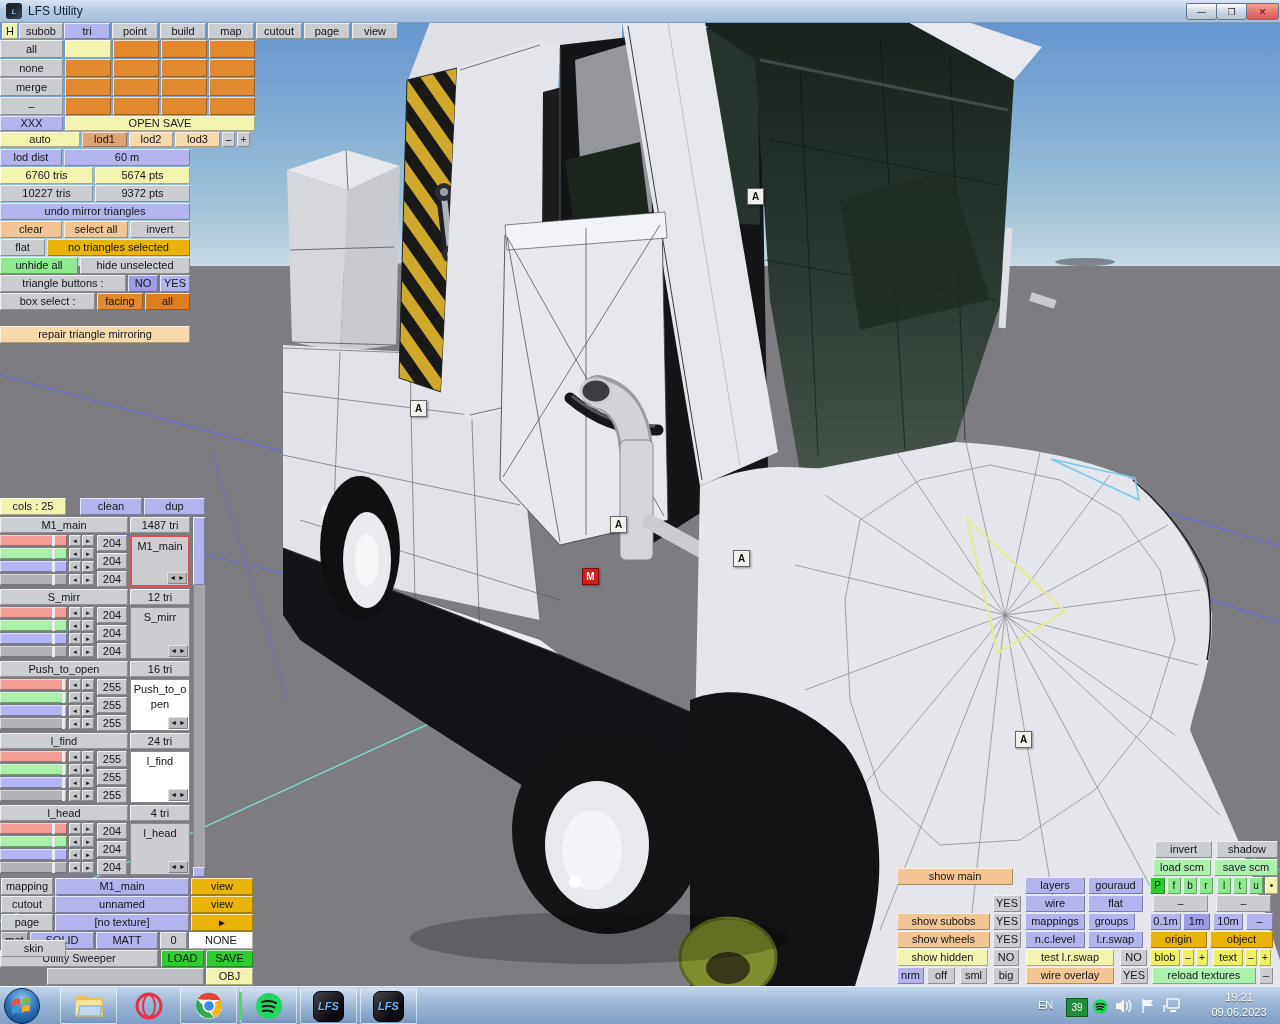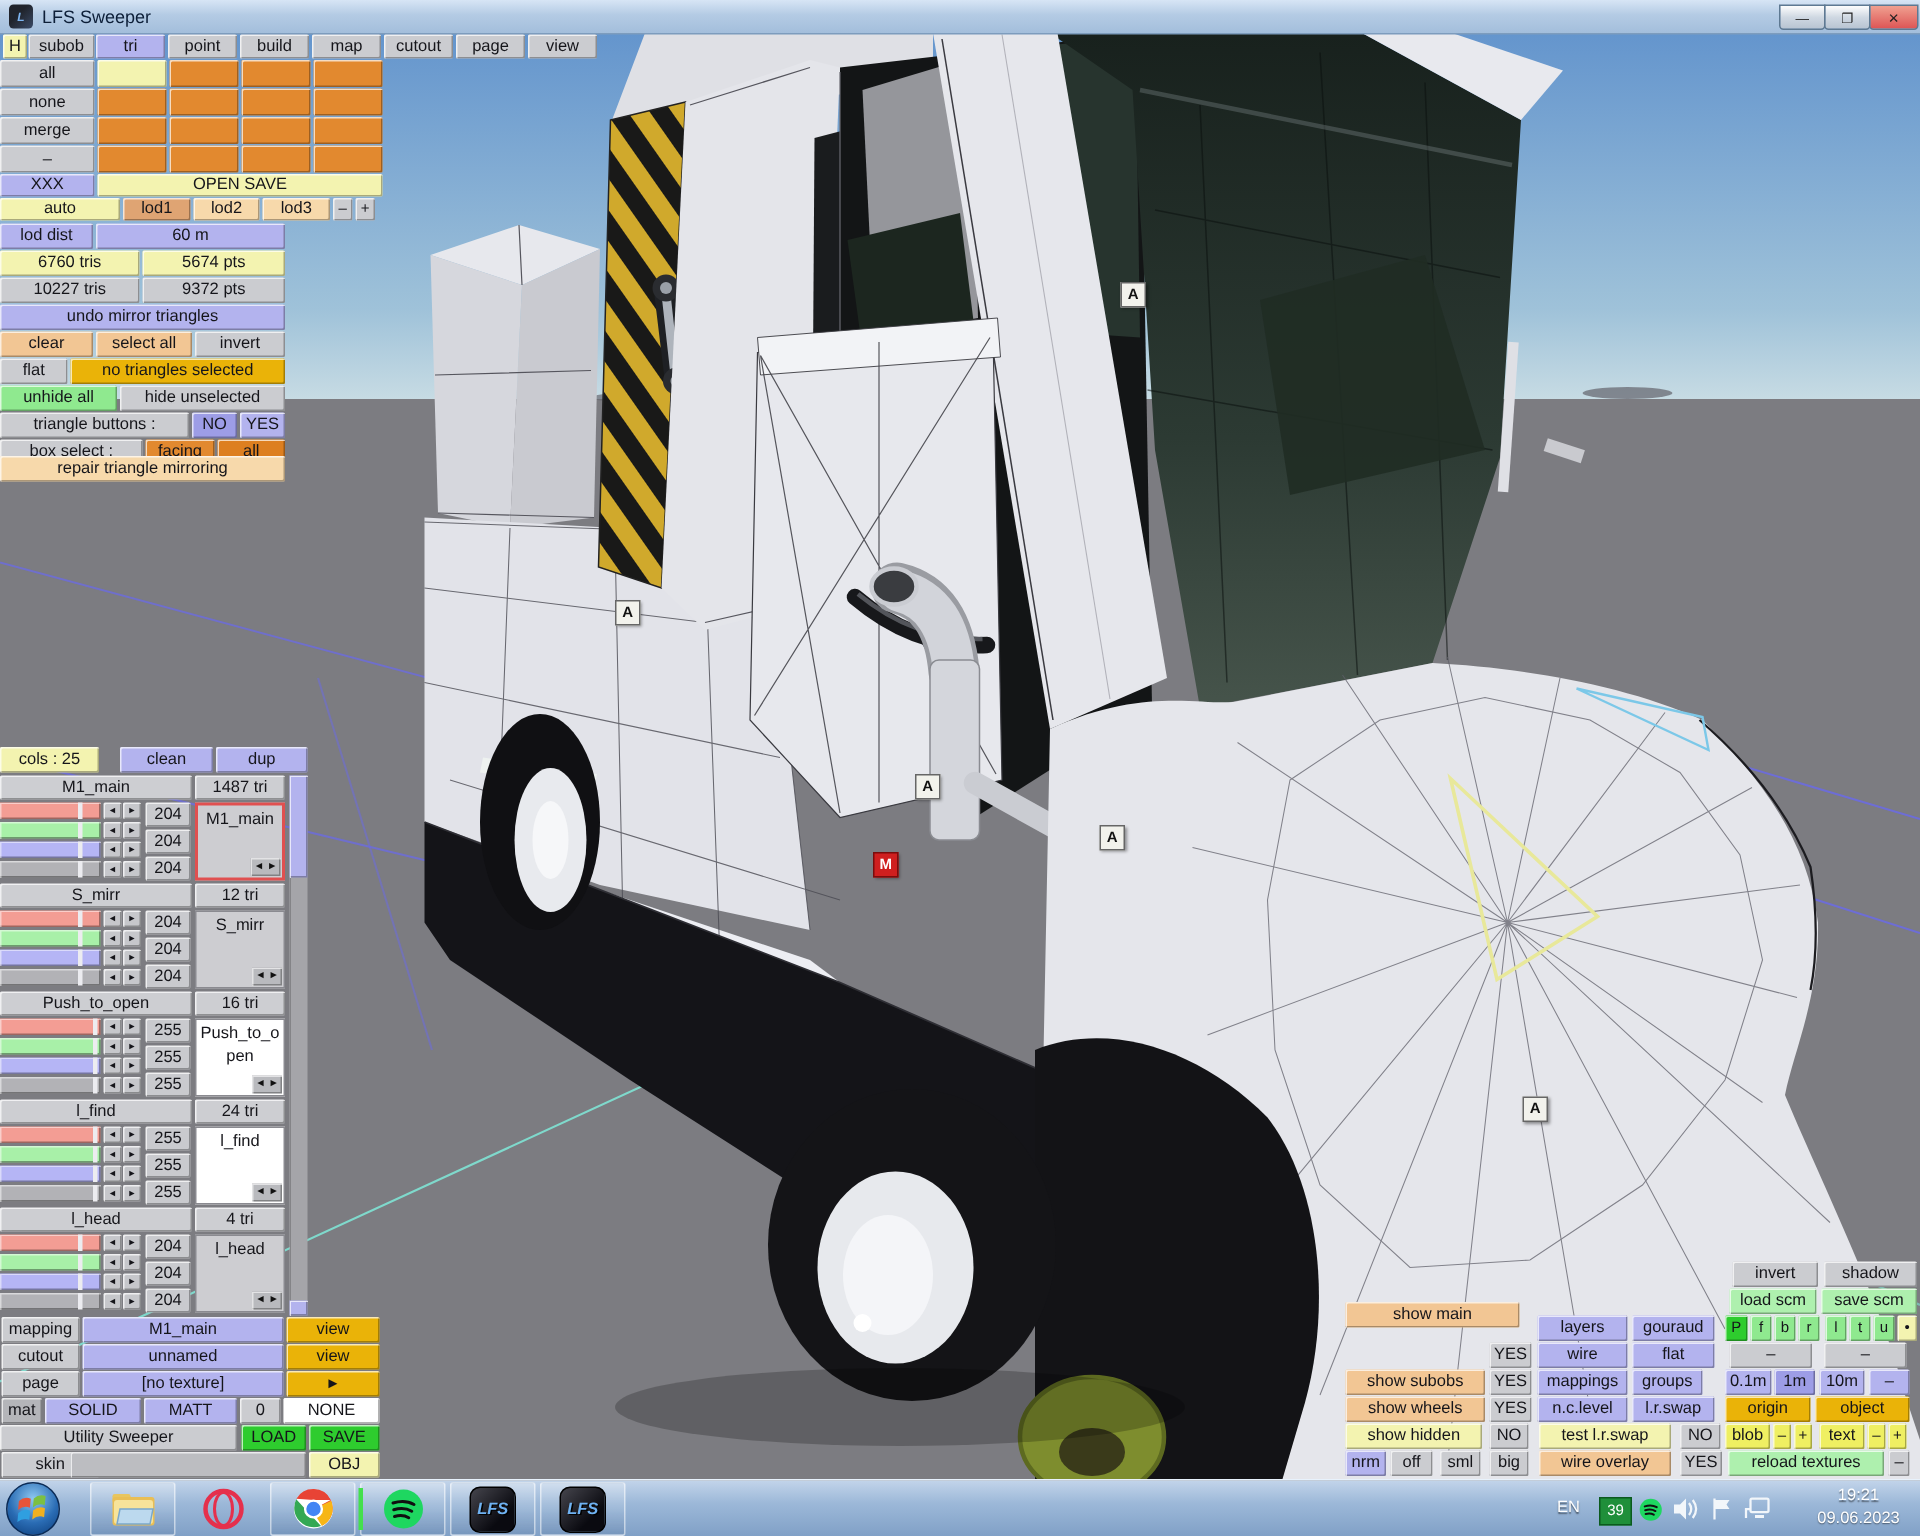--- a/index.html
+++ b/index.html
@@ -211,21 +211,21 @@
 
   <div class="marker" style="left:410px;top:400px">A</div>
   <div class="marker" style="left:747px;top:188px">A</div>
   <div class="marker" style="left:610px;top:516px">A</div>
   <div class="marker" style="left:733px;top:550px">A</div>
   <div class="marker" style="left:1015px;top:731px">A</div>
   <div class="marker m" style="left:582px;top:568px">M</div>
 
   <div class="titlebar">
     <div class="app-icon">L</div>
-    <div class="title-text">LFS Sweeper</div>
+    <div class="title-text">LFS Utility</div>
     <div class="winbtn" style="left:1186px;width:29px">—</div>
     <div class="winbtn" style="left:1216px;width:29px">❐</div>
     <div class="winbtn close" style="left:1246px;width:31px">✕</div>
   </div>
 
   <div class="b c-yellow" style="left:2px;top:23px;width:16px;height:16px">H</div>
   <div class="b c-gray" style="left:19px;top:23px;width:44px;height:16px">subob</div>
   <div class="b c-purple" style="left:64px;top:23px;width:46px;height:16px">tri</div>
   <div class="b c-gray" style="left:112px;top:23px;width:46px;height:16px">point</div>
   <div class="b c-gray" style="left:160px;top:23px;width:46px;height:16px">build</div>
@@ -279,21 +279,21 @@
   <div class="b c-gray" style="left:0;top:239px;width:45px;height:17px">flat</div>
   <div class="b c-cyan" style="left:47px;top:239px;width:143px;height:17px">no triangles selected</div>
   <div class="b c-green" style="left:0;top:257px;width:78px;height:17px">unhide all</div>
   <div class="b c-gray" style="left:80px;top:257px;width:110px;height:17px">hide unselected</div>
   <div class="b c-gray" style="left:0;top:275px;width:126px;height:17px">triangle buttons :</div>
   <div class="b c-purple2" style="left:128px;top:275px;width:30px;height:17px">NO</div>
   <div class="b c-purple" style="left:160px;top:275px;width:30px;height:17px">YES</div>
   <div class="b c-gray" style="left:0;top:293px;width:95px;height:17px">box select :</div>
   <div class="b c-orangeD" style="left:97px;top:293px;width:46px;height:17px">facing</div>
   <div class="b c-orangeS" style="left:145px;top:293px;width:45px;height:17px">all</div>
-  <div class="b c-peach" style="left:0;top:304px;width:190px;height:17px">repair triangle mirroring</div>
+  <div class="b c-peach" style="left:0;top:326px;width:190px;height:17px">repair triangle mirroring</div>
 
   <div class="b c-yellow" style="left:0;top:498px;width:66px;height:17px">cols : 25</div>
   <div class="b c-purple" style="left:80px;top:498px;width:62px;height:17px">clean</div>
   <div class="b c-purple" style="left:144px;top:498px;width:61px;height:17px">dup</div>
 
   <div class="mat-item v204" style="top:517px">
     <div class="b nm">M1_main</div>
     <div class="b tc">1487 tri</div>
     <div class="sl s-red" style="top:18px">
         <i></i>
@@ -507,21 +507,21 @@
   <div class="b c-purple" style="left:55px;top:914px;width:134px;height:17px">[no texture]</div>
   <div class="b c-cyan sm" style="left:191px;top:914px;width:62px;height:17px">►</div>
   <div class="b c-gray2" style="left:1px;top:932px;width:27px;height:17px">mat</div>
   <div class="b c-purple" style="left:30px;top:932px;width:64px;height:17px">SOLID</div>
   <div class="b c-purple" style="left:96px;top:932px;width:62px;height:17px">MATT</div>
   <div class="b c-gray" style="left:160px;top:932px;width:27px;height:17px">0</div>
   <div class="b c-white" style="left:189px;top:932px;width:64px;height:17px">NONE</div>
   <div class="b c-gray" style="left:0;top:950px;width:158px;height:17px">Utility Sweeper</div>
   <div class="b c-greenB" style="left:161px;top:950px;width:43px;height:17px">LOAD</div>
   <div class="b c-greenB" style="left:206px;top:950px;width:47px;height:17px">SAVE</div>
-  <div class="b c-gray" style="left:1px;top:968px;width:65px;height:17px">skin</div>
+  <div class="b c-gray" style="left:1px;top:940px;width:65px;height:17px">skin</div>
   <div class="b" style="left:47px;top:968px;width:157px;height:17px;background:#bcbdc1"></div>
   <div class="b c-yellow" style="left:206px;top:968px;width:47px;height:17px">OBJ</div>
 
   <div class="b c-gray" style="left:1155px;top:841px;width:57px;height:17px">invert</div>
   <div class="b c-gray" style="left:1216px;top:841px;width:62px;height:17px">shadow</div>
   <div class="b c-greenL" style="left:1153px;top:859px;width:58px;height:17px">load scm</div>
   <div class="b c-greenL" style="left:1214px;top:859px;width:64px;height:17px">save scm</div>
 
   <div class="b c-purple" style="left:1025px;top:877px;width:60px;height:17px">layers</div>
   <div class="b c-purple" style="left:1088px;top:877px;width:55px;height:17px">gouraud</div>

